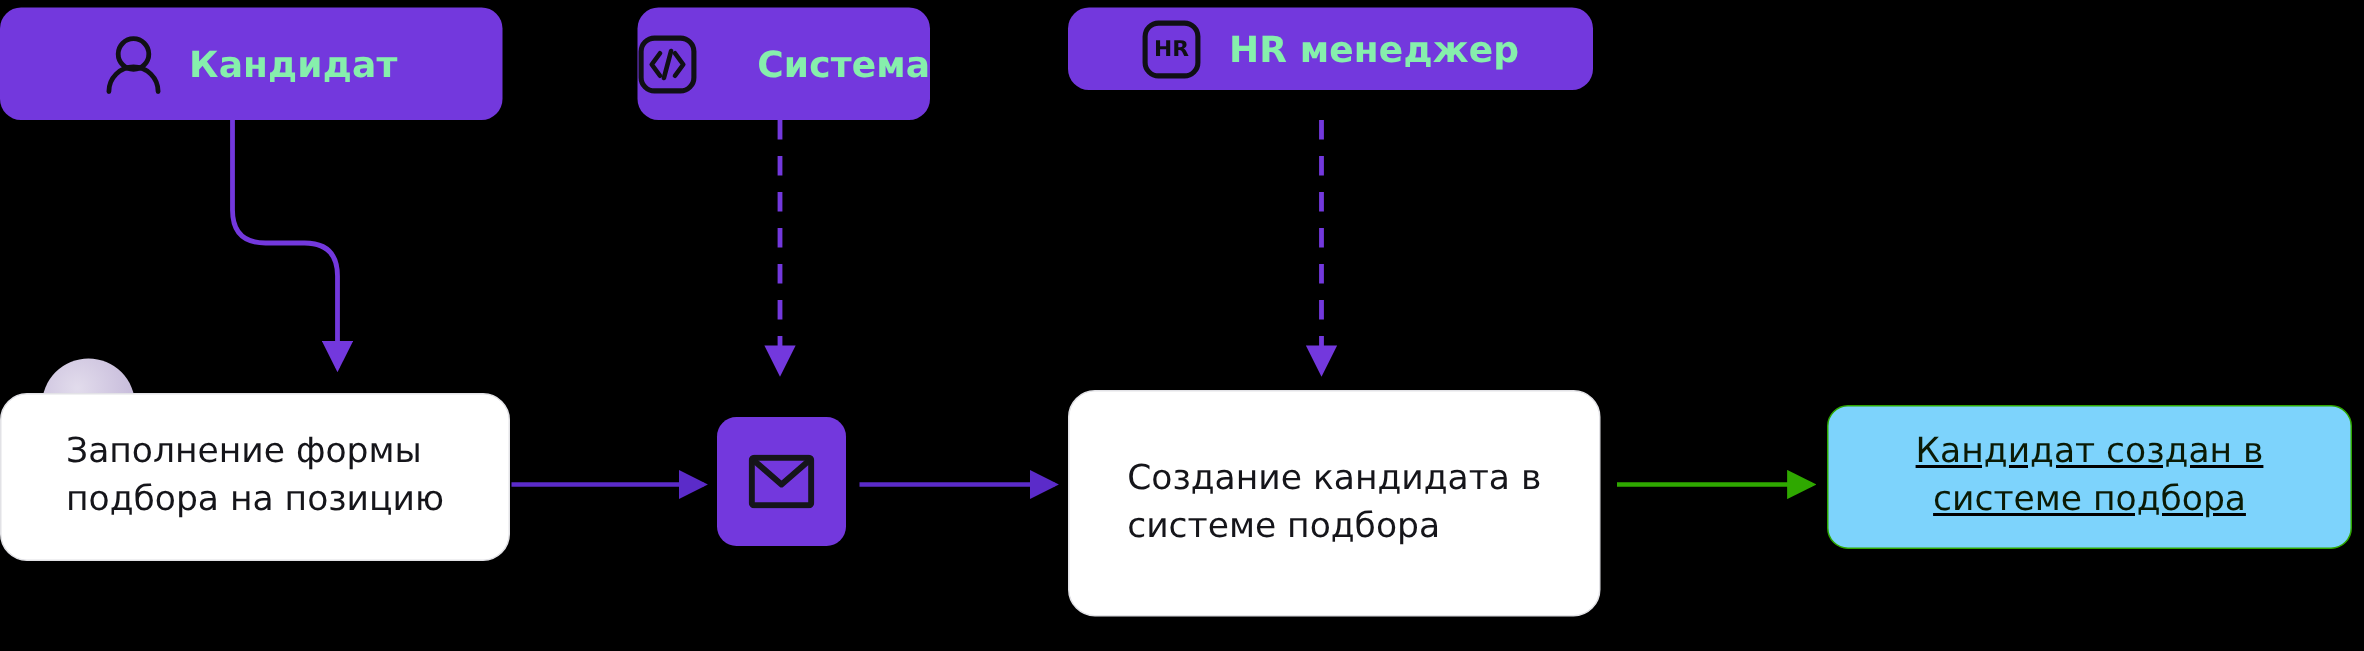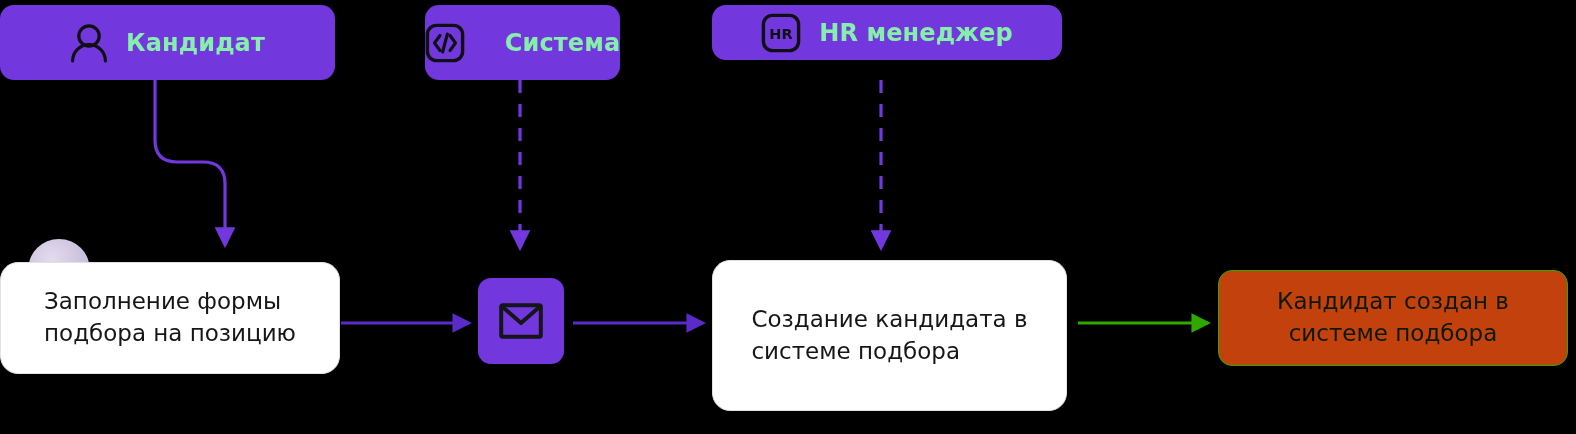--- a/index.html
+++ b/index.html
@@ -63,24 +63,25 @@
     z-index: 3;
     justify-content: center;
   }
   .card-text {
     font-size: 23px;
     line-height: 1.38;
     color: #15151A;
     text-align: left;
   }
   .card.end-node {
-    background: #c2410c;
+    background: #7dd3fc;
     border: 1px solid #2FA800;
     border-radius: 14px;
     justify-content: center;
+    text-decoration: underline;
   }
   .card.end-node .card-text {
     text-align: center;
     color: #0B1A05;
   }
 
   
   .blob {
     position: absolute;
     width: 62px;

